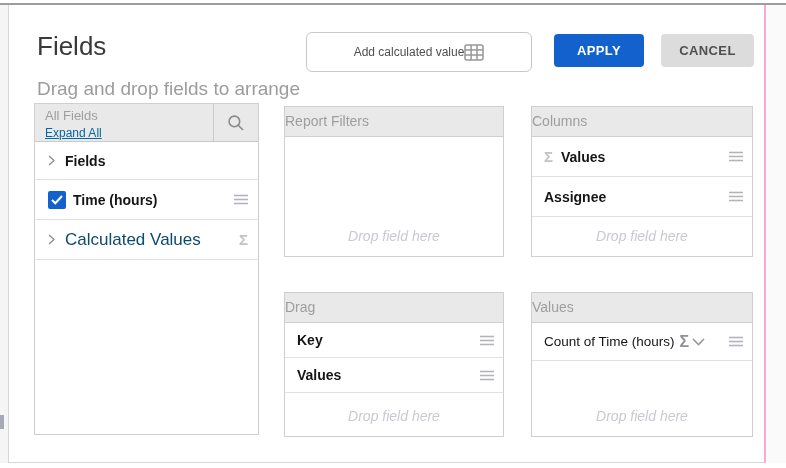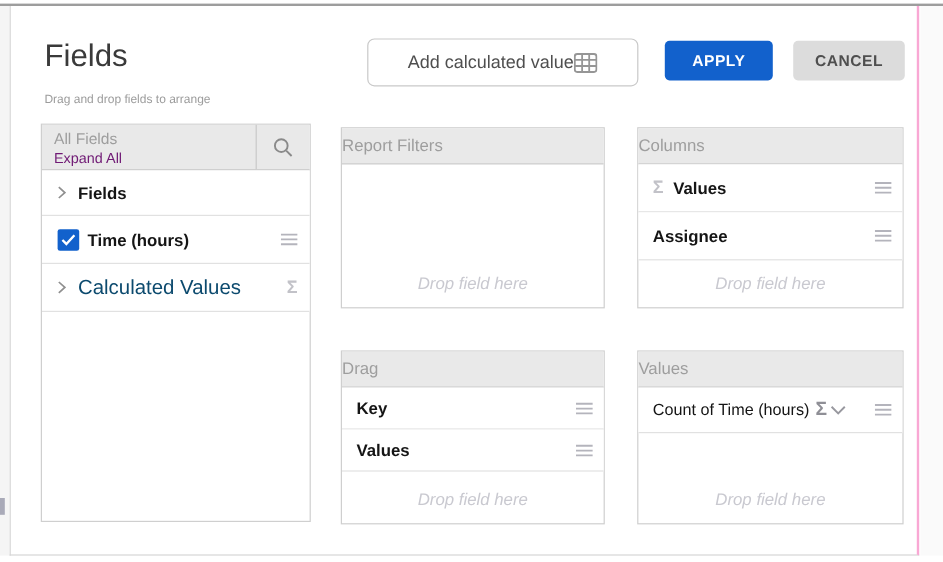--- a/index.html
+++ b/index.html
@@ -9,38 +9,38 @@
 
   .top-line { position:absolute; left:0; top:3px; width:786px; height:2px; background:#9d9d9d; }
   .left-strip { position:absolute; left:0; top:5px; width:8px; height:458px; background:#f5f5f5; }
   .right-strip { position:absolute; left:767px; top:5px; width:19px; height:458px; background:#fafafa; }
   .left-thumb { position:absolute; left:0; top:415px; width:4px; height:14px; background:#a9aab8; }
 
   .dialog { position:absolute; left:8px; top:5px; width:758px; height:458px; background:#fff;
     border-left:1px solid #d6d6d6; border-right:2px solid #f9a8d4; border-bottom:1px solid #d6d6d6; }
 
   .title { position:absolute; left:28px; top:26px; font-size:26px; font-weight:400; color:#3a3a3a; }
-  .subtitle { position:absolute; left:28px; top:73px; font-size:10px; color:#9c9c9c; }
+  .subtitle { position:absolute; left:28px; top:73px; font-size:19px; color:#9c9c9c; }
 
   button { font-family:"Liberation Sans", sans-serif; cursor:pointer; }
   .add-calc { position:absolute; left:297px; top:27px; width:226px; height:40px;
     background:#fff; border:1px solid #c9c9c9; border-radius:6px;
     display:flex; align-items:center; justify-content:center; 
-    font-size:15px; color:#4f4f4f; }
+    font-size:12px; color:#4f4f4f; }
   .btn { position:absolute; top:29px; height:33px; border:none; border-radius:4px;
     font-size:13px; font-weight:700; letter-spacing:.4px; }
   .apply { left:545px; width:90px; background:#1261CC; color:#fff; }
   .cancel { left:652px; width:93px; background:#dcdcdc; color:#4f4f4f; }
 
   .panel { position:absolute; background:#fff; border:1px solid #cfcfcf; display:flex; flex-direction:column; }
   .all-fields { left:25px; top:98px; width:225px; height:332px; }
   .af-header { height:38px; background:#e9e9e9; border-bottom:1px solid #c9c9c9; display:flex; }
   .af-header-left { flex:1; padding:4px 0 0 10px; }
   .af-title { font-size:13px; color:#9e9e9e; line-height:15px; }
-  .expand-all { font-size:12px; color:#701a75; cursor:pointer; line-height:14px; }
+  .expand-all { font-size:12px; color:#0369a1; text-decoration:underline; cursor:pointer; line-height:14px; }
   .af-search { width:45px; border-left:1px solid #c9c9c9; display:flex; align-items:center; justify-content:center; cursor:pointer; }
 
   .tree-row { display:flex; align-items:center; border-bottom:1px solid #e1e1e1; padding:0 10px 0 13px; cursor:pointer; background:#fff; }
   .tr-fields { height:38px; }
   .tr-40 { height:40px; }
   .tree-label-bold { font-size:14px; font-weight:700; color:#151515; margin-left:10px; }
   .tree-label { font-size:17px; color:#0c4a6e; margin-left:10px; }
   .checkbox { width:18px; height:18px; background:#1261CC; border-radius:2px;
     display:flex; align-items:center; justify-content:center; flex:none; cursor:pointer; }
   .cb-label { margin-left:7px; }

